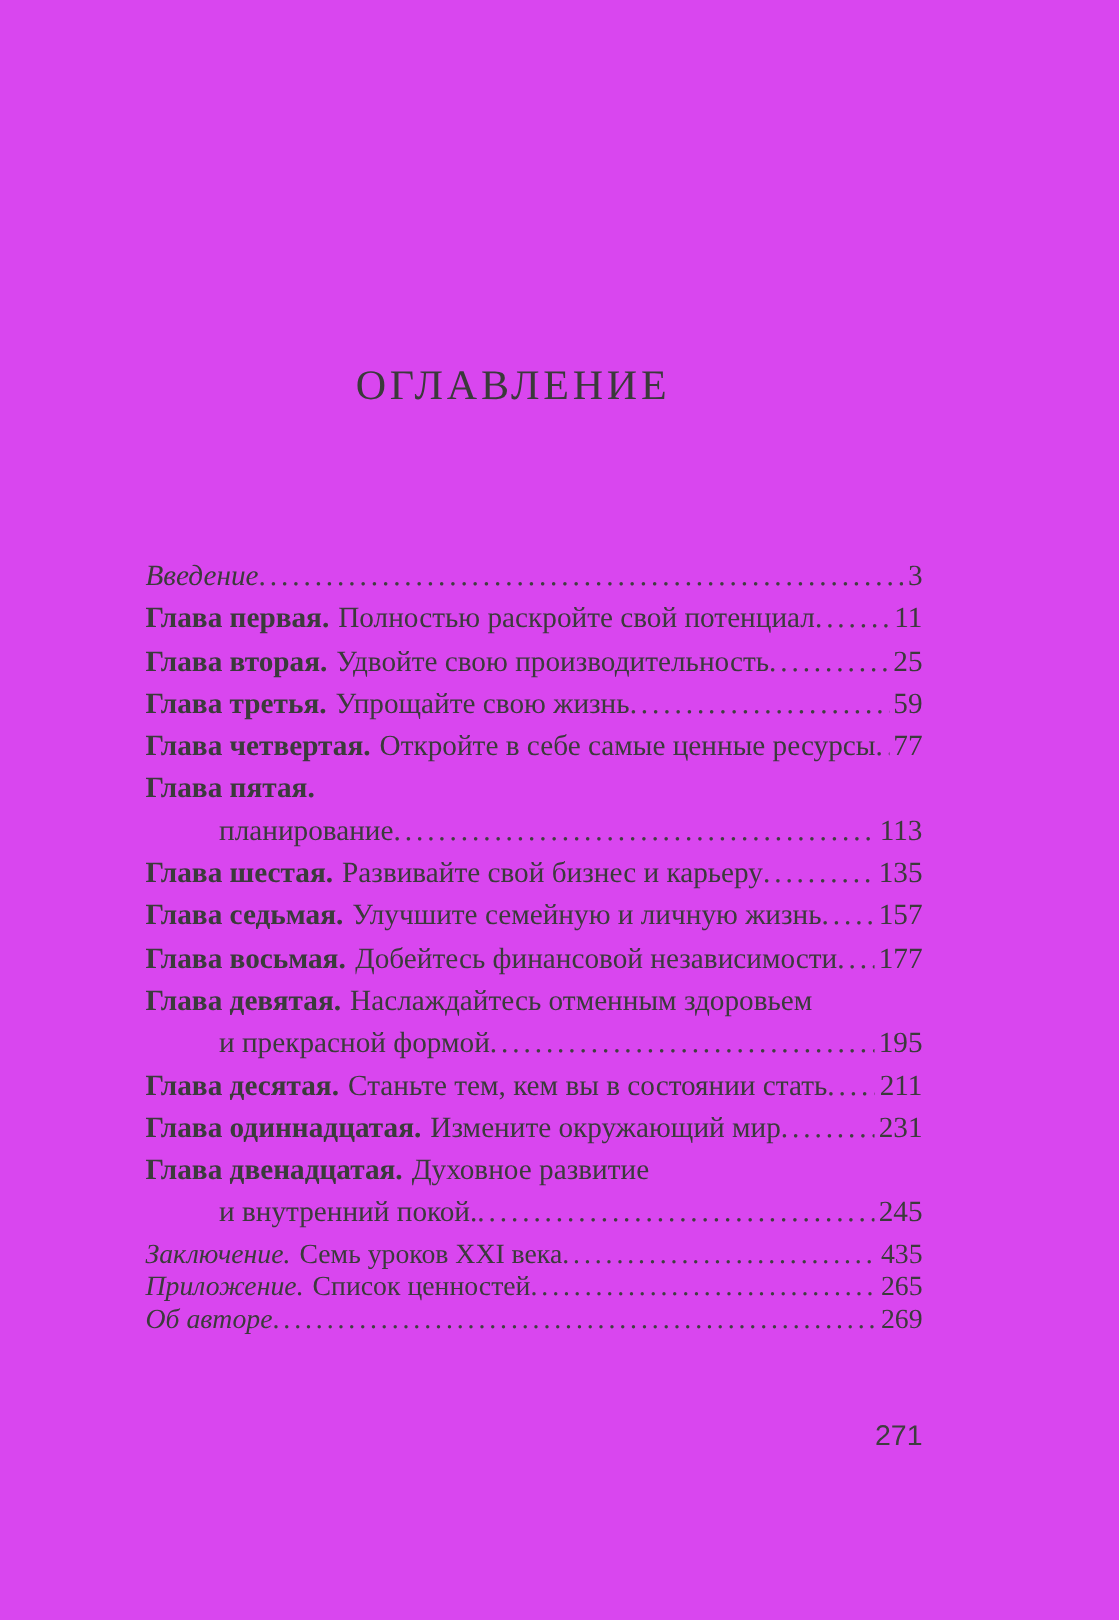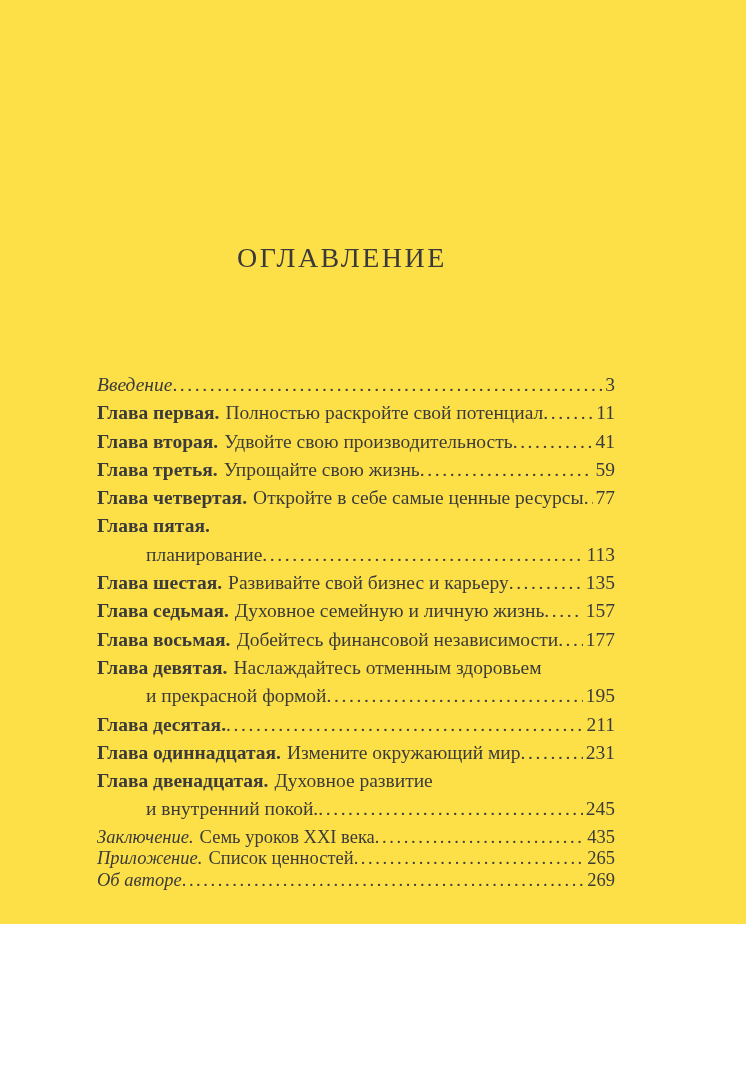--- a/index.html
+++ b/index.html
@@ -3,22 +3,22 @@
 <meta charset="utf-8">
 <style>
   html, body {
     margin: 0;
     padding: 0;
     background: #ffffff;
   }
   .page {
     position: relative;
     width: 746px;
-    height: 924px;
-    background: #fde047;
+    height: 1080px;
+    background: #d946ef;
     overflow: hidden;
     font-family: "Liberation Serif", serif;
     color: #3b3b3b;
   }
   .content {
     position: absolute;
     left: 97px;
     top: 0;
     width: 518px;
   }
@@ -106,21 +106,21 @@
         <div class="row">
           <span class="lbl">Глава первая.</span>
           <span class="tt">Полностью раскройте свой потенциал</span>
           <span class="dots">........................................................................................................................</span>
           <span class="pageno">11</span>
         </div>
         <div class="row">
           <span class="lbl">Глава вторая.</span>
           <span class="tt">Удвойте свою производительность</span>
           <span class="dots">........................................................................................................................</span>
-          <span class="pageno">41</span>
+          <span class="pageno">25</span>
         </div>
         <div class="row">
           <span class="lbl">Глава третья.</span>
           <span class="tt">Упрощайте свою жизнь</span>
           <span class="dots">........................................................................................................................</span>
           <span class="pageno">59</span>
         </div>
         <div class="row">
           <span class="lbl">Глава четвертая.</span>
           <span class="tt">Откройте в себе самые ценные ресурсы</span>
@@ -136,41 +136,42 @@
           <span class="pageno">113</span>
         </div>
         <div class="row">
           <span class="lbl">Глава шестая.</span>
           <span class="tt">Развивайте свой бизнес и карьеру</span>
           <span class="dots">........................................................................................................................</span>
           <span class="pageno">135</span>
         </div>
         <div class="row">
           <span class="lbl">Глава седьмая.</span>
-          <span class="tt">Духовное семейную и личную жизнь</span>
+          <span class="tt">Улучшите семейную и личную жизнь</span>
           <span class="dots">........................................................................................................................</span>
           <span class="pageno">157</span>
         </div>
         <div class="row">
           <span class="lbl">Глава восьмая.</span>
           <span class="tt">Добейтесь финансовой независимости</span>
           <span class="dots">........................................................................................................................</span>
           <span class="pageno">177</span>
         </div>
         <div class="row">
           <span class="lbl">Глава девятая.</span>
           <span class="tt">Наслаждайтесь отменным здоровьем</span>
         </div>
         <div class="row cont">
           <span class="tt">и прекрасной формой</span>
           <span class="dots">........................................................................................................................</span>
           <span class="pageno">195</span>
         </div>
         <div class="row">
           <span class="lbl">Глава десятая.</span>
+          <span class="tt">Станьте тем, кем вы в состоянии стать</span>
           <span class="dots">........................................................................................................................</span>
           <span class="pageno">211</span>
         </div>
         <div class="row">
           <span class="lbl">Глава одиннадцатая.</span>
           <span class="tt">Измените окружающий мир</span>
           <span class="dots">........................................................................................................................</span>
           <span class="pageno">231</span>
         </div>
         <div class="row">

